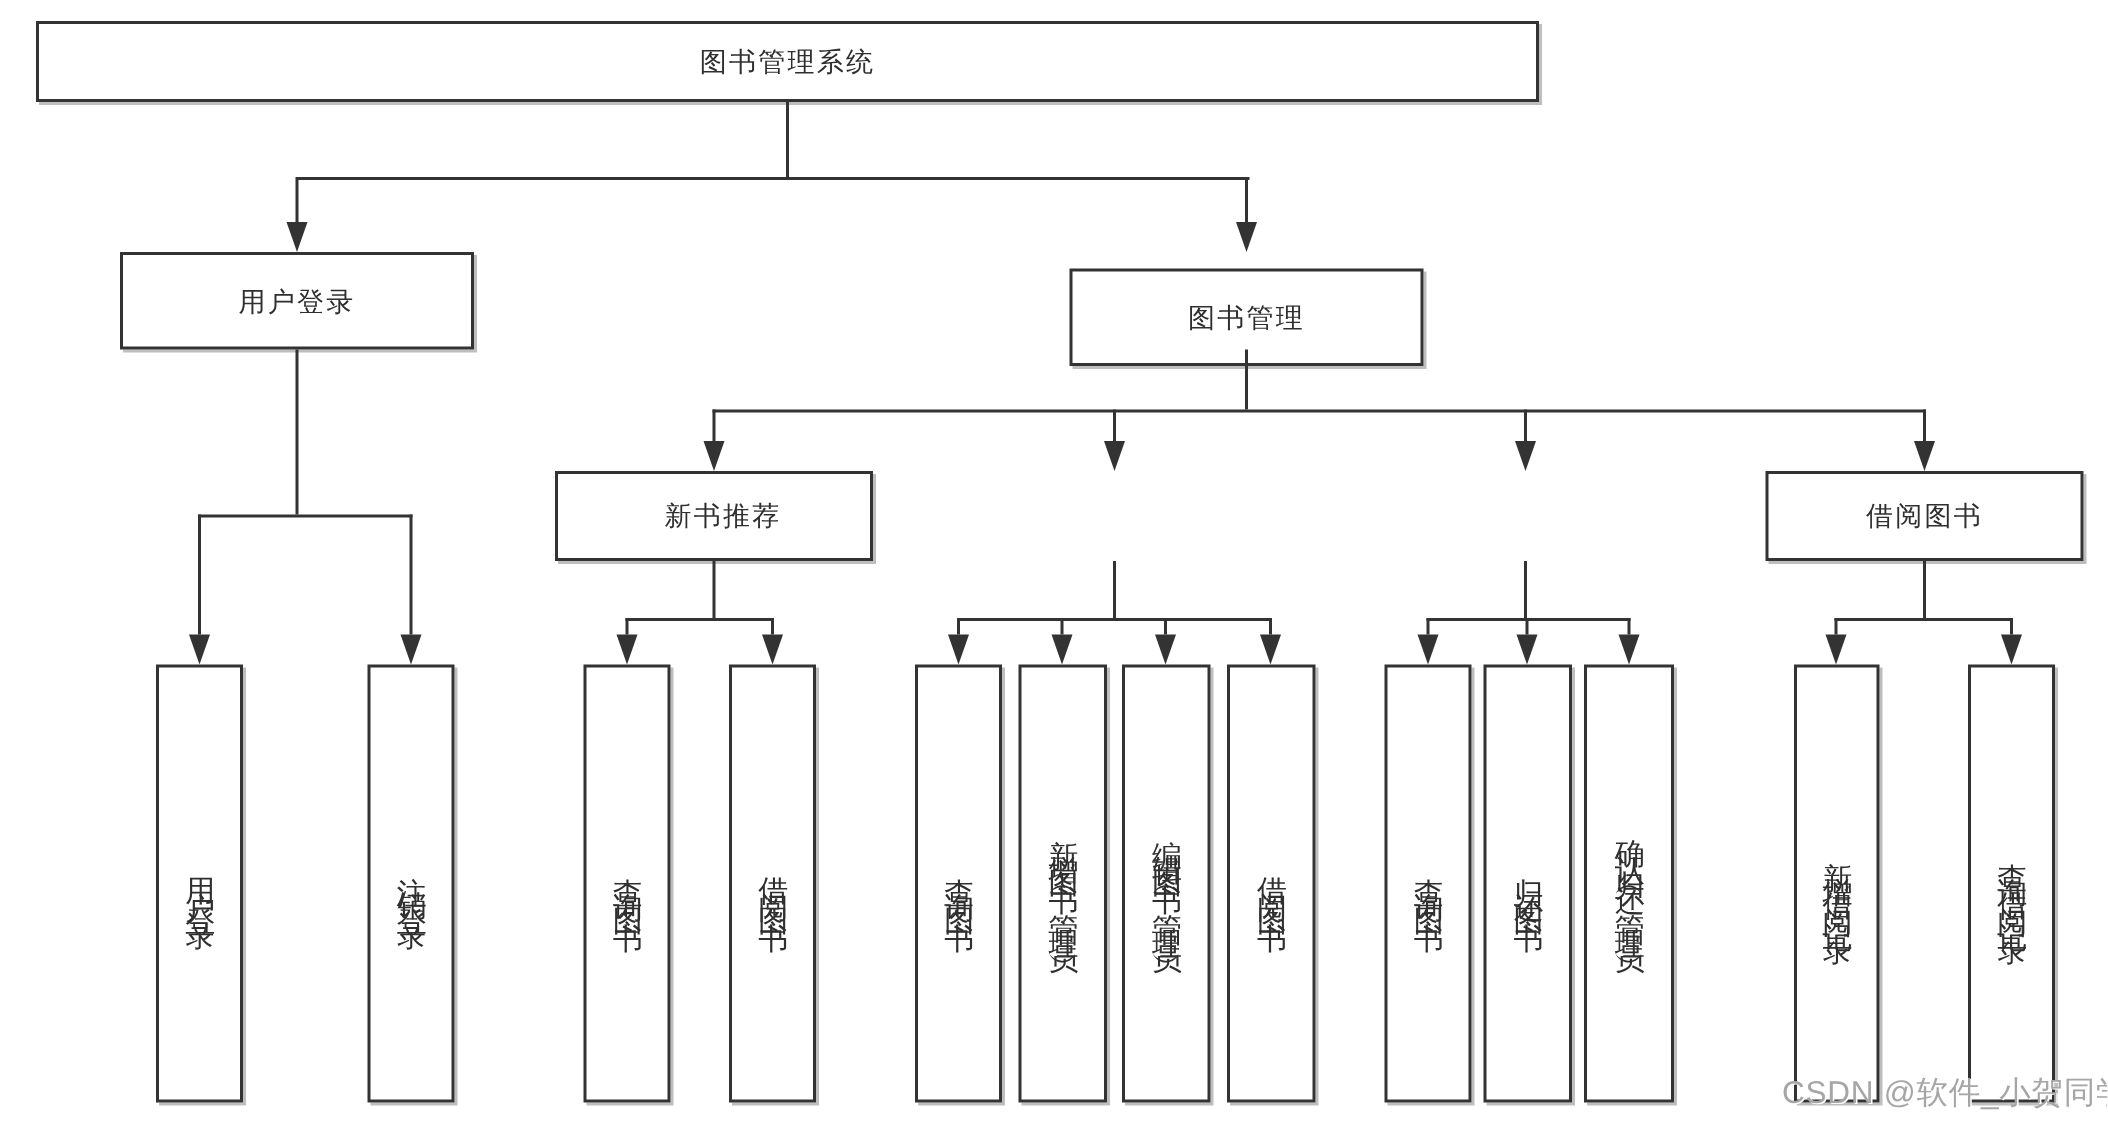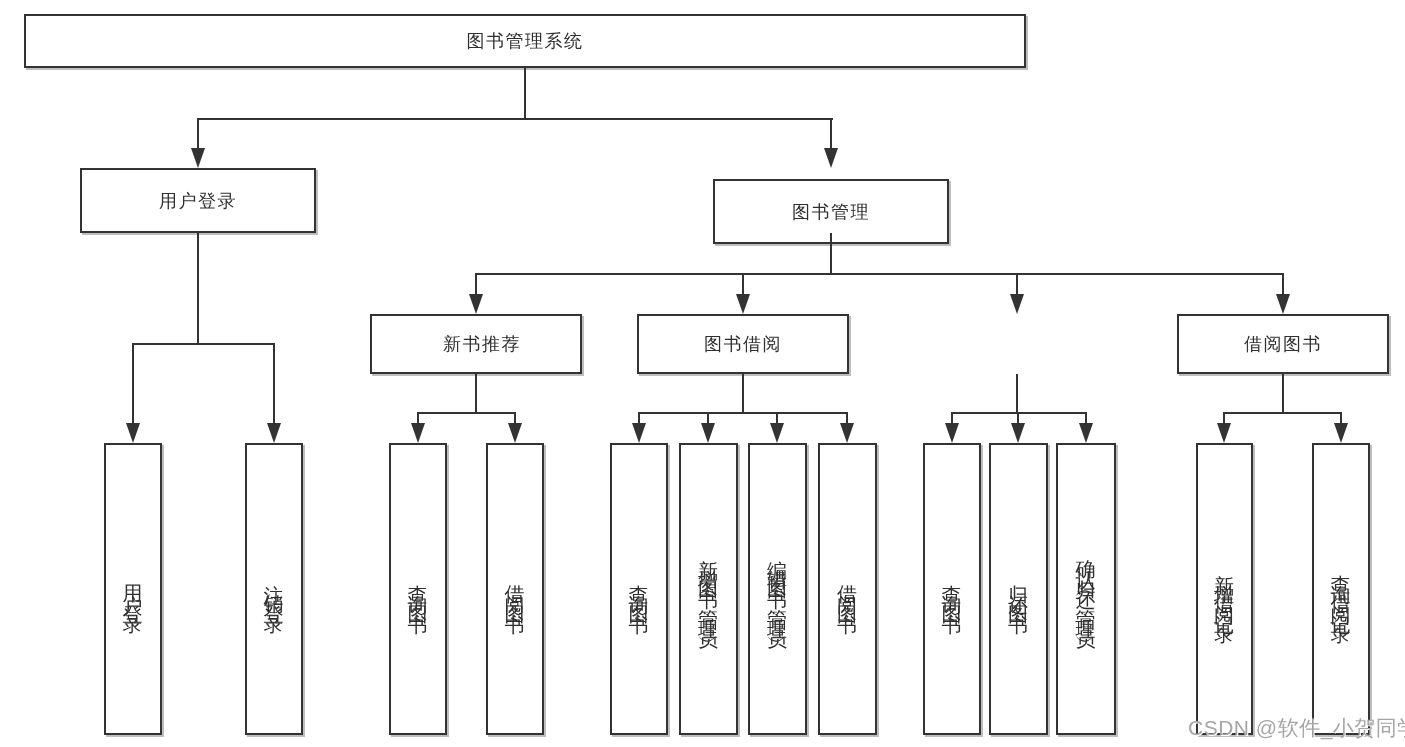--- a/index.html
+++ b/index.html
@@ -61,23 +61,20 @@
 
   <div class="box h-box" style="left:80px;top:168px;width:236px;height:65px;">
     <span>用户登录</span>
   </div>
   <div class="box h-box" style="left:713px;top:168px;width:236px;height:65px;margin-top:11px;">
     <span>图书管理</span>
   </div>
 
   <div class="box h-box" style="left:370px;top:314px;width:212px;height:60px;padding-left:12px;">
     <span>新书推荐</span>
-  </div>
-  <div class="box h-box" style="left:637px;top:314px;width:212px;height:60px;">
-    <span>图书借阅</span>
   </div>
   <div class="box h-box" style="left:1177px;top:314px;width:212px;height:60px;">
     <span>借阅图书</span>
   </div>
 
   <div class="box leaf" style="left:104px;top:443px;width:58px;height:292px;">
     <span class="vtext">用户登录</span>
   </div>
   <div class="box leaf" style="left:245px;top:443px;width:58px;height:292px;">
     <span class="vtext">注销登录</span>

